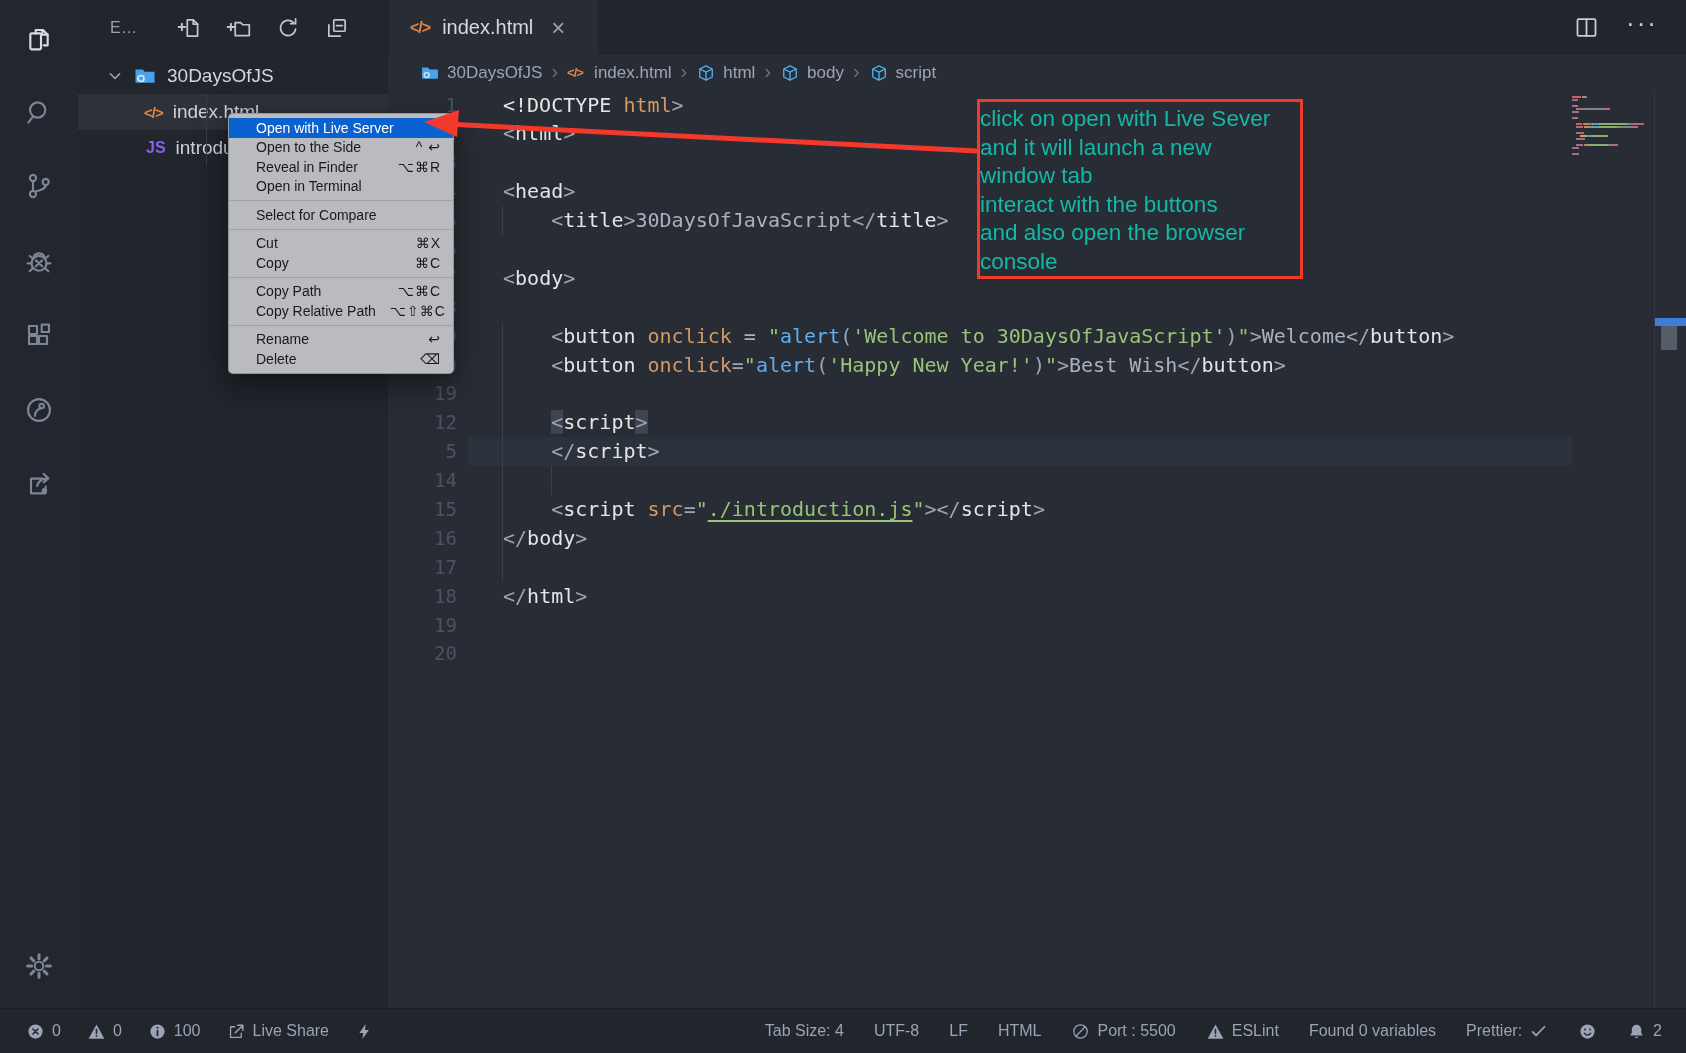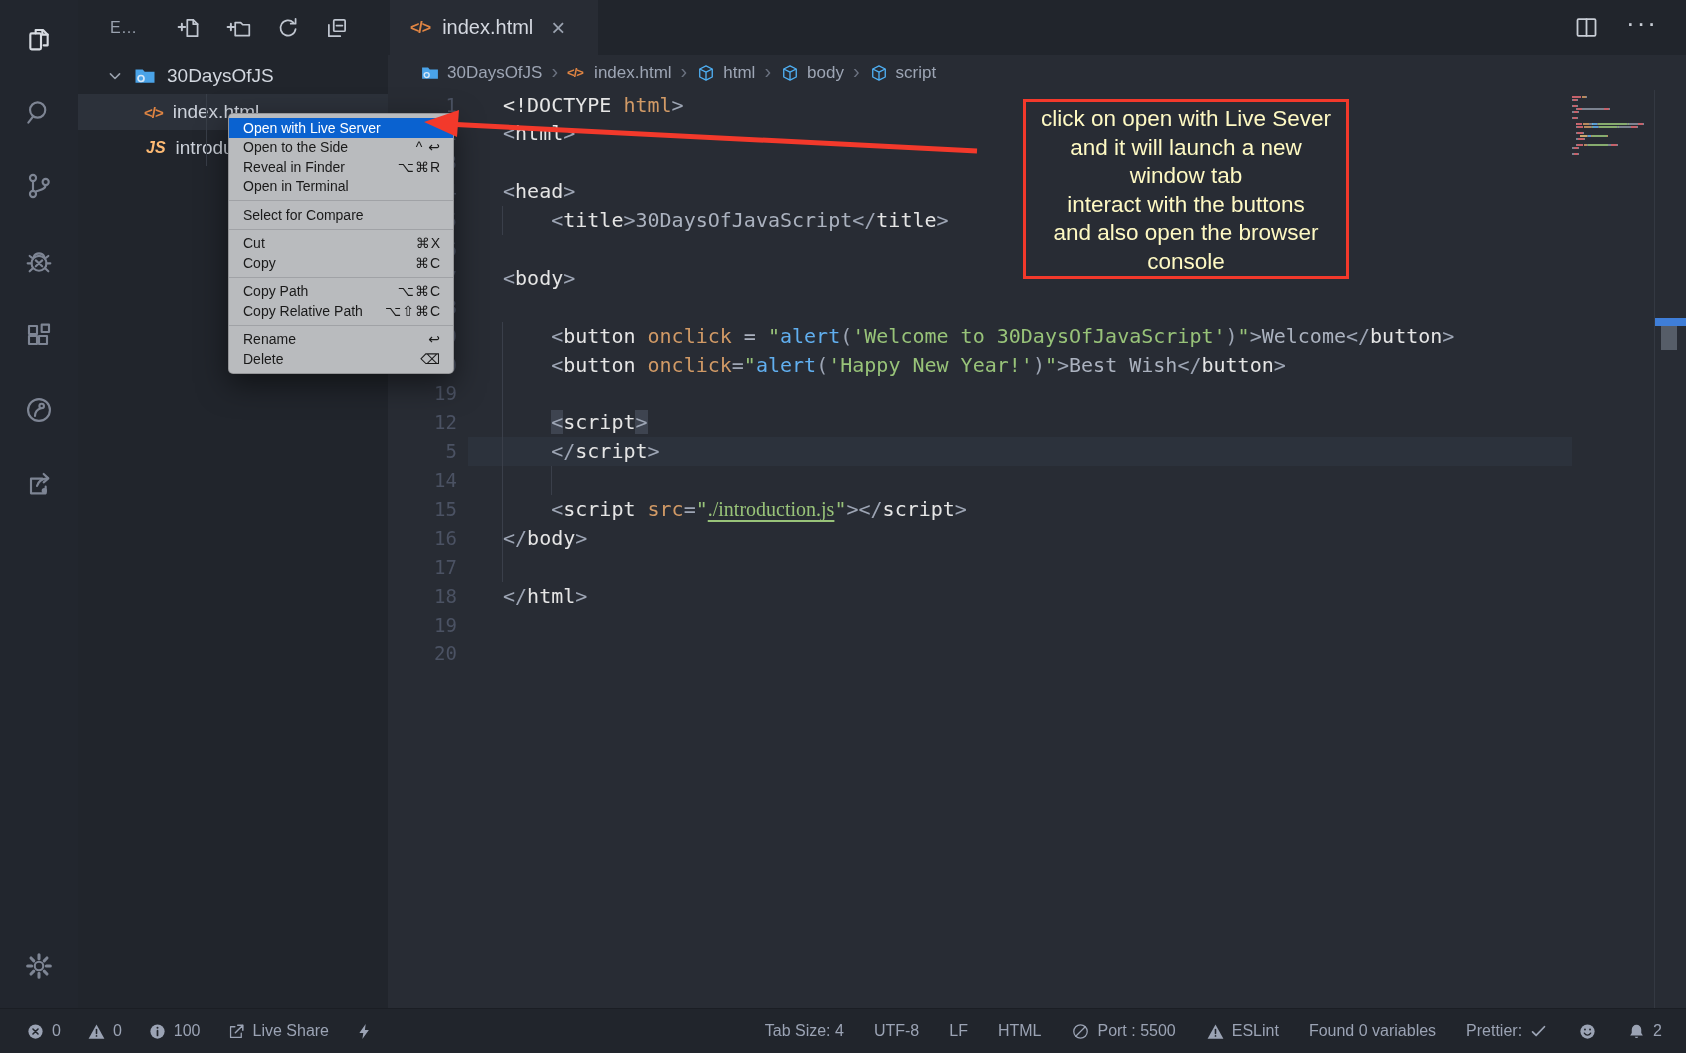--- a/index.html
+++ b/index.html
@@ -19,21 +19,21 @@
   .sb-hicon{width:26px;height:26px;color:#c0c6d0;cursor:pointer;}
   .sb-hicon svg{width:26px;height:26px;}
   .tree-row{position:absolute;left:0;width:100%;height:36px;display:flex;align-items:center;cursor:pointer;}
   .tree-row.selected{background:#2c313a;}
   .tree-indent-guide{position:absolute;left:128px;top:94px;width:1px;height:72px;background:#383e48;}
   .tree-label{color:#ccd1da;font-size:19px;margin-left:10px;white-space:nowrap;}
   .chev{width:20px;height:20px;color:#9aa1ad;margin-left:27px;}
   .chev svg{width:20px;height:20px;}
   .folder-ic{width:24px;height:24px;margin-left:8px;}
   .file-ic-html{margin-left:66px;color:#e08543;font-weight:bold;font-size:15px;letter-spacing:-1px;}
-  .file-ic-js{margin-left:68px;color:#fdba74;font-weight:bold;font-size:16px;font-style:italic;}
+  .file-ic-js{margin-left:68px;color:#8b5cf6;font-weight:bold;font-size:16px;}
   
   .tabbar{position:absolute;left:388px;top:0;width:1298px;height:55px;background:#21252c;}
   .tab{position:absolute;left:2px;top:0;width:208px;height:55px;background:#282c34;display:flex;
        align-items:center;cursor:pointer;}
   .tab-ficon{margin-left:20px;color:#e08543;font-weight:bold;font-size:16px;letter-spacing:-1px;}
   .tab-label{color:#d4d8e0;font-size:20px;margin-left:12px;}
   .tab-close{color:#9aa2af;font-size:24px;margin-left:18px;cursor:pointer;line-height:1;}
   .tb-right{position:absolute;right:28px;top:0;height:55px;display:flex;align-items:center;gap:26px;color:#c8cdd5;}
   .tb-ic{width:27px;height:27px;cursor:pointer;}
   .tb-ic svg{width:27px;height:27px;}
@@ -50,21 +50,21 @@
   .editor{position:absolute;left:388px;top:90px;width:1298px;height:918px;background:#282c34;overflow:hidden;}
   .gutter{position:absolute;left:0;top:0;width:69px;}
   .gut-line{height:28.9px;line-height:28.9px;text-align:right;color:#4b5263;
             font-family:"DejaVu Sans Mono",monospace;font-size:19px;cursor:pointer;}
   .code{position:absolute;left:115px;top:0;}
   .code-line{height:28.9px;line-height:28.9px;white-space:pre;
              font-family:"DejaVu Sans Mono",monospace;font-size:20px;color:#abb2bf;cursor:text;}
   .cur-line{position:absolute;left:80px;top:347px;width:1104px;height:28.9px;background:#2c323c;}
   .iguide{position:absolute;width:1px;background:#3a3f4a;}
   .tok-tag{color:#e5e5e5}.tok-attr{color:#d19a66}.tok-str{color:#98c379}
-  .tok-stru{color:#98c379;text-decoration:underline;text-underline-offset:4px;font-family:Liberation Serif, serif;}
+  .tok-stru{color:#98c379;text-decoration:underline;text-underline-offset:4px;}
   .tok-fn{color:#61afef}.tok-obj{color:#e5c07b}.tok-pun{color:#9da5b4}.tok-fg{color:#abb2bf}
   .tok-punhl{color:#9da5b4;background:#3e4450}
   .minimap{position:absolute;left:1184px;top:6px;width:72px;cursor:pointer;}
   .mm-row{height:2px;margin-bottom:1px;display:flex;}
   .mm-seg{height:2px;opacity:.85;}
   .sb-divider{position:absolute;left:1266px;top:0;width:1px;height:918px;background:#343942;}
   .ovr-marker{position:absolute;left:1267px;top:228px;width:31px;height:8px;background:#3f7ed8;}
   .scroll-thumb{position:absolute;left:1273px;top:236px;width:16px;height:24px;background:#565d68;cursor:grab;}
   
   .statusbar{position:absolute;left:0;top:1008px;width:1686px;height:45px;background:#21252c;
@@ -72,29 +72,29 @@
              justify-content:space-between;color:#9ba3b4;font-size:16px;}
   .st-group{display:flex;align-items:center;}
   .st-left{margin-left:26px;gap:26px;}
   .st-right{margin-right:24px;gap:30px;}
   .st-item{display:flex;align-items:center;gap:7px;cursor:pointer;white-space:nowrap;}
   .st-item svg{width:19px;height:19px;}
   
   .ctx-menu{position:absolute;left:228px;top:113px;width:224px;background:#b9bbbe;border-radius:5px;
             border:1px solid rgba(0,0,0,.2);box-shadow:0 10px 30px rgba(0,0,0,.5);padding:4px 0;
             z-index:50;font-size:14px;color:#1a1a1a;}
-  .ctx-row{height:19.5px;display:flex;align-items:center;padding:0 12px 0 14px;cursor:pointer;}
+  .ctx-row{height:19.5px;display:flex;align-items:center;padding:0 12px 0 27px;cursor:pointer;}
   .ctx-row.hl{background:#0a62d0;color:#ffffff;}
   .ctx-label{flex:1;white-space:nowrap;}
   .ctx-short{margin-left:14px;letter-spacing:1px;}
   .ctx-sep{height:1px;background:#a0a2a6;margin:4px 0;}
   
   .annotation{position:absolute;left:977px;top:99px;width:326px;height:180px;border:3px solid #f3392b;
-              box-sizing:border-box;z-index:40;text-align:center;color:#fef9c3;font-size:22.5px;
-              line-height:28.6px;padding-top:3px;margin-left:46px;}
+              box-sizing:border-box;z-index:40;color:#14b8a6;font-size:22.5px;
+              line-height:28.6px;padding-top:3px;}
   .arrow-svg{position:absolute;left:0;top:0;z-index:60;pointer-events:none;}
 </style>
 </head>
 <body>
 
 <div class="app">
 
   <div class="activity-bar" id="activity-bar">
       <div class="act-icon active" style="top: 40px;">
         <svg viewBox="0 0 24 24" fill="none" stroke="currentColor" stroke-width="1.6" stroke-linecap="round" stroke-linejoin="round">

